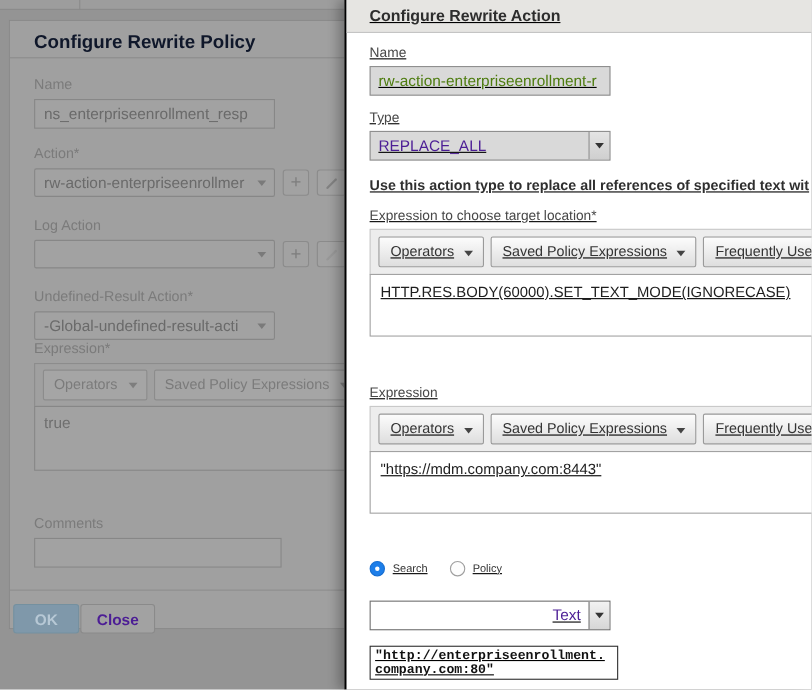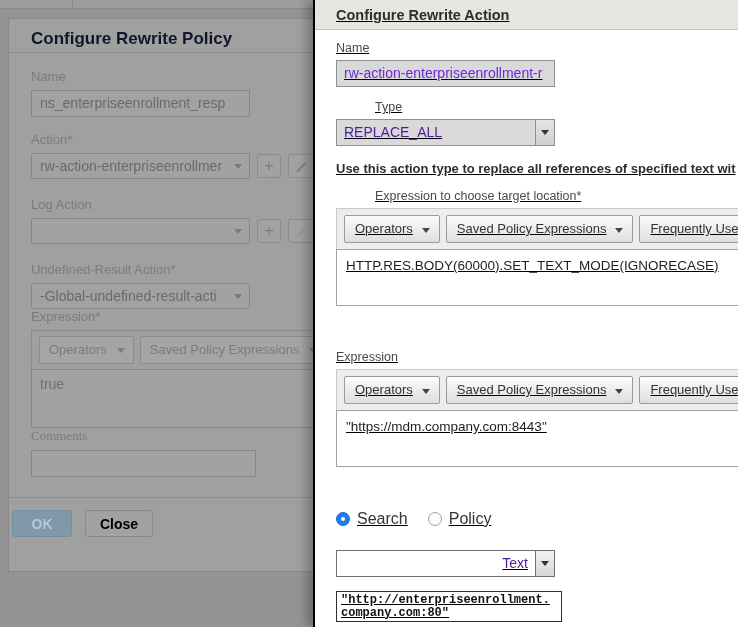--- a/index.html
+++ b/index.html
@@ -27,46 +27,46 @@
   .sq-btn.wide { width:27px; }
   .sq-btn svg { display:block; }
   .pencil { color:#828282; }
   .pencil.disabled { color:#989898; }
   .ptoolbar { width:330px; border:1px solid #8c8c8c; background:#a0a0a0; padding:5px 7px; display:flex; gap:6px; }
   .pbtn { position:relative; height:28px; background:#a5a5a5; border:1px solid #8c8c8c; border-radius:2px; padding:0 26px 0 9px; font-size:13px; color:#7b7b7b; line-height:26px; white-space:nowrap; }
   .pbtn .tri { position:absolute; right:8px; top:11px; width:0; height:0; border-left:4px solid transparent; border-right:4px solid transparent; border-top:5px solid #7e7e7e; }
   .ptextarea { width:330px; height:59px; background:#a2a2a2; border:1px solid #878787; margin-top:-1px; padding:6px 8px; font-size:14px; color:#6f6f6f; }
   .pinput.comments { width:225px; }
   .panel-divider { margin-top:20px; width:344px; height:1px; background:#8d8d8d; position:relative; left:-22px; }
-  .panel-footer { padding:12px 0 0 3px; display:flex; gap:13px; position:relative; left:-22px; padding-left:3px;align-items:center; }
+  .panel-footer { padding:12px 0 0 3px; display:flex; gap:1px; position:relative; left:-22px; padding-left:3px;align-items:center; }
   .btn { height:27px; border-radius:3px; font-size:14px; font-weight:bold; display:inline-flex; align-items:center; justify-content:center; padding:0 14px; }
   .btn-ok { background:#7f98aa; border:1px solid #74909f; color:#b7c8d5; min-width:60px; }
-  .btn-close { background:#a2a2a2; border:1px solid #8a8a8a; color:#000000; min-width:60px; }
+  .btn-close { background:#a2a2a2; border:1px solid #8a8a8a; color:#4c1d95; min-width:60px; }
 
   
   .modal { position:absolute; left:313px; top:0; width:425px; height:627px; background:#ffffff; border-left:2px solid #000000; box-shadow:-6px 0 10px rgba(0,0,0,0.28); overflow:hidden;text-decoration:underline; }
   .modal-header { height:30px; background:#e6e5e2; border-bottom:1px solid #c4c4c4; padding-left:21px; display:flex; align-items:center; }
   .modal-header h1 { font-size:14.5px; font-weight:bold; color:#2d2d2d; }
   .modal-body { padding:11px 0 0 21px; }
   .mlabel { display:block; font-size:12.5px; color:#484848; margin-bottom:5px; }
-  .mgap13 { margin-top:13px;margin-left:39px; } .mgap44 { margin-top:44px; }
-  .minput { width:219px; height:27px; background:#d9d9d9; border:1px solid #8f8f8f; padding:0 7px; font-size:14px; color:#6d28d9; line-height:25px; overflow:hidden; white-space:nowrap; }
+  .mgap13 { margin-top:13px; } .mgap44 { margin-top:44px; }
+  .minput { width:219px; height:27px; background:#d9d9d9; border:1px solid #8f8f8f; padding:0 7px; font-size:14px; color:#4d7c0f; line-height:25px; overflow:hidden; white-space:nowrap; }
   .mselect { position:relative; width:219px; height:27px; background:#d9d9d9; border:1px solid #8f8f8f; padding:0 26px 0 7px; font-size:14px; color:#4c1d95; line-height:25px; overflow:hidden; white-space:nowrap; }
   .mselect .arrowbox { position:absolute; right:0; top:0; width:19px; height:25px; border-left:1px solid #909090; background:linear-gradient(#e4e4e4,#cfcfcf); display:flex; align-items:center; justify-content:center; }
   .mselect .tri { width:0; height:0; border-left:4px solid transparent; border-right:4px solid transparent; border-top:5px solid #333; }
   .mselect.white { background:#fff; border:1px solid #6f6f6f; }
   .mselect.white .arrowbox { border-left:1px solid #6f6f6f; background:linear-gradient(#f2f2f2,#d6d6d6); }
   .help { margin-top:15px; font-size:13px; font-weight:bold; color:#2f2f2f; white-space:nowrap; overflow:hidden; width:404px; }
   .mtoolbar { width:500px; border:1px solid #c9c9c9; background:#ededed; padding:6px 7px; display:flex; gap:6px; }
   .mbtn { position:relative; height:28px; background:linear-gradient(#fcfcfc,#dedede); border:1px solid #9a9a9a; border-radius:2px; padding:0 26px 0 10px; font-size:13px; color:#333; line-height:26px; white-space:nowrap; }
   .mbtn.noarrow { padding-right:60px; }
   .mbtn .tri { position:absolute; right:9px; top:12px; width:0; height:0; border-left:4px solid transparent; border-right:4px solid transparent; border-top:5px solid #444; }
   .mtextarea { width:500px; height:57px; background:#fff; border:1px solid #a2a2a2; margin-top:-1px; padding:8px 9px; font-size:13.5px; color:#1e1e1e; }
   .radio-row { margin-top:43px; display:flex; align-items:center; gap:20px; }
-  .radio-opt { display:flex; align-items:center; gap:7px; font-size:16px; color:#333; }
+  .radio-opt { display:flex; align-items:center; gap:7px; font-size:10px; color:#333; }
   .radio { width:14px; height:14px; border-radius:50%; }
   .radio.on { background:#1d7ee9; border:1px solid #166ed2; position:relative; }
   .radio.on::after { content:""; position:absolute; left:4px; top:4px; width:4px; height:4px; border-radius:50%; background:#fff; }
   .radio.off { background:#fdfdfd; border:1px solid #9f9f9f; }
   .mselect.text-select { margin-top:22px;text-align:right; }
   .monobox { margin-top:14px; width:226px; border:1px solid #2e2e2e; background:#fff; padding:2px 4px; font-family:"Liberation Mono", monospace; font-size:12px; font-weight:bold; line-height:12.5px; color:#111; white-space:pre-wrap; word-break:break-all; }
 </style>
 </head>
 <body>
 
@@ -120,21 +120,21 @@
       <span class="plabel gap14">Undefined-Result Action*</span>
       <div class="pselect"><span>-Global-undefined-result-acti</span><span class="tri"></span></div>
 
       <span class="plabel gap16">Expression*</span>
       <div class="ptoolbar">
         <div class="pbtn"><span>Operators</span><span class="tri"></span></div>
         <div class="pbtn"><span>Saved Policy Expressions</span><span class="tri"></span></div>
       </div>
       <div class="ptextarea">true</div>
 
-      <span class="plabel" style="font-family:Liberation Serif, serif;">Comments</span>
+      <span class="plabel" style="margin-top:40px;">Comments</span>
       <div class="pinput comments"></div>
 
       <div class="panel-divider"></div>
       <div class="panel-footer">
         <div class="btn btn-ok">OK</div>
         <div class="btn btn-close">Close</div>
       </div>
     </div>
   </section>
 

